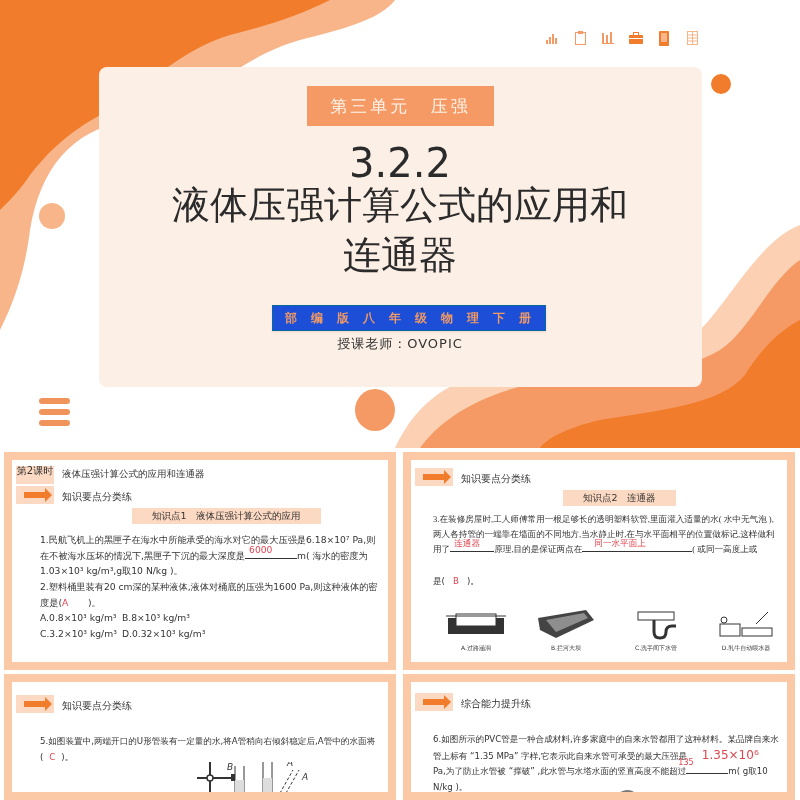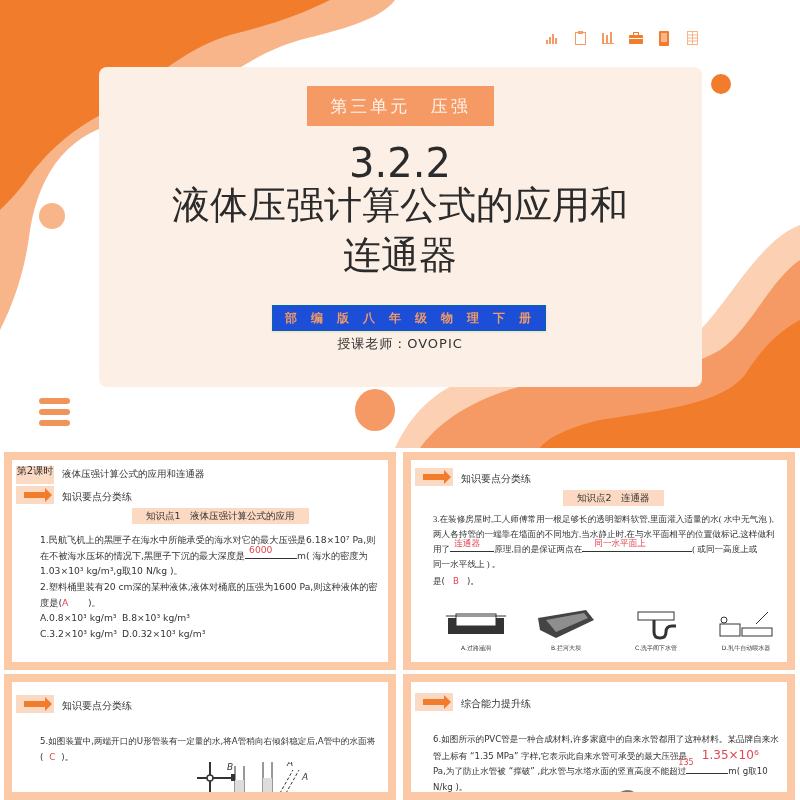--- a/index.html
+++ b/index.html
@@ -30,21 +30,21 @@
 
   .sec-head { position: absolute; left: 4px; height: 18px; display: flex; align-items: flex-end; }
   .arrow-box { width: 38px; height: 18px; background: #fcd9c2; display: flex; align-items: center; justify-content: center; }
   .arrow { width: 22px; height: 6px; background: #f07c2c; position: relative; }
   .arrow::after { content: ""; position: absolute; right: -6px; top: -4px; border-left: 7px solid #f07c2c; border-top: 7px solid transparent; border-bottom: 7px solid transparent; }
   .sec-label { font-size: 10px; color: #333; margin-left: 8px; }
 
   .lesson-badge { position: absolute; left: 4px; top: 6px; width: 38px; height: 18px; background: #fcd9c2; font-size: 10px; line-height: 9px; color: #333; text-align: center; }
   .lesson-name { position: absolute; left: 50px; top: 8px; font-size: 9.5px; color: #333; }
 
-  .kp-tag { position: absolute; height: 16px; background: #fcd9c2; font-size: 9.5px; color: #333; display: flex; align-items: center; padding: 0 14px; }
+  .kp-tag { position: absolute; height: 16px; background: #fcd9c2; font-size: 9.5px; color: #333; display: flex; align-items: center; padding: 0 20px; }
 
   .qtext { position: absolute; font-size: 9.2px; line-height: 15.5px; color: #333; }
   .red { color: #e0444f; }
   .blank { display: inline-block; border-bottom: 1px solid #333; position: relative; vertical-align: baseline; }
   .blank .ans { position: absolute; left: 4px; bottom: 0px; color: #e0444f; }
 
   .figs { position: absolute; left: 30px; top: 150px; width: 340px; display: flex; justify-content: space-between; }
   .fig { width: 70px; text-align: center; font-size: 6px; color: #333; }
   .fig svg { display: block; margin: 0 auto 4px; }
 </style>
@@ -176,21 +176,20 @@
       <span class="sec-label">知识要点分类练</span>
     </div>
     <div class="kp-tag" style="left:152px; top:30px;">知识点2　连通器</div>
 
     <div class="qtext" style="left:22px; top:52px; width:360px; font-size:8.6px; line-height:15px;font-family:Liberation Serif, serif;">
       <div>3.在装修房屋时,工人师傅常用一根足够长的透明塑料软管,里面灌入适量的水( 水中无气泡 ),</div>
       <div>两人各持管的一端靠在墙面的不同地方,当水静止时,在与水平面相平的位置做标记,这样做利</div>
       <div>
         <span>用了</span><span class="blank" style="width:44px;"><span class="ans">连通器</span></span><span>原理,目的是保证两点在</span><span class="blank" style="width:110px;"><span class="ans" style="left:12px;">同一水平面上</span></span><span>( 或同一高度上或</span>
       </div>
-      <div>同一水平线上 ) 。</div>
     </div>
 
     <div class="qtext" style="left:22px; top:114px; width:360px; font-size:8.6px; line-height:15px;">
       <div>
         <span>是(</span><span class="red" style="display:inline-block; width:22px; text-align:center;">B</span><span>)。</span>
       </div>
     </div>
 
     <div class="figs">
       <div class="fig">

